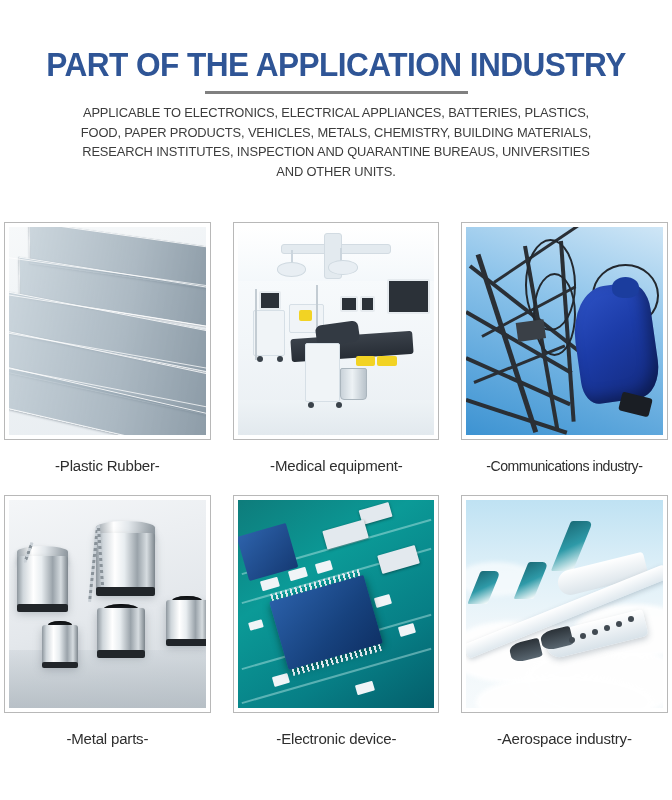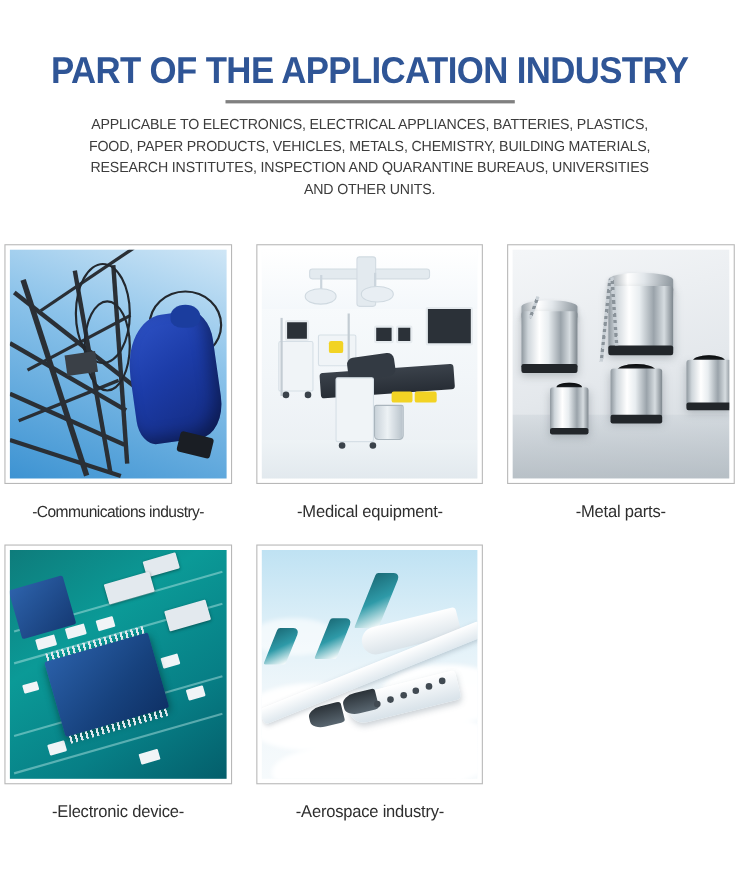--- a/index.html
+++ b/index.html
@@ -276,44 +276,35 @@
 <div class="page">
 
   <div class="header">
     <div class="title">PART OF THE APPLICATION INDUSTRY</div>
     <div class="divider"></div>
     <div class="subtitle">APPLICABLE TO ELECTRONICS, ELECTRICAL APPLIANCES, BATTERIES, PLASTICS, FOOD, PAPER PRODUCTS, VEHICLES, METALS, CHEMISTRY, BUILDING MATERIALS, RESEARCH INSTITUTES, INSPECTION AND QUARANTINE BUREAUS, UNIVERSITIES AND OTHER UNITS.</div>
   </div>
 
   <div class="grid">
 
-
-    <div class="card">
-      <div class="frame">
-        <div class="photo p-tower">
-          <div class="beam" style="left:2%;  top:18%; width:70%; height:4px; transform:rotate(38deg);"></div>
-          <div class="beam" style="left:0%;  top:40%; width:62%; height:4px; transform:rotate(30deg);"></div>
-          <div class="beam" style="left:0%;  top:62%; width:58%; height:4px; transform:rotate(24deg);"></div>
-          <div class="beam" style="left:0%;  top:82%; width:54%; height:4px; transform:rotate(18deg);"></div>
-          <div class="beam" style="left:6%;  top:12%; width:95%; height:5px; transform:rotate(72deg);"></div>
-          <div class="beam" style="left:30%; top:8%;  width:95%; height:4px; transform:rotate(80deg);"></div>
-          <div class="beam" style="left:48%; top:6%;  width:92%; height:4px; transform:rotate(86deg);"></div>
-          <div class="beam" style="left:14%; top:26%; width:52%; height:3px; transform:rotate(-34deg);"></div>
-          <div class="beam" style="left:8%;  top:52%; width:54%; height:3px; transform:rotate(-28deg);"></div>
-          <div class="beam" style="left:4%;  top:74%; width:50%; height:3px; transform:rotate(-22deg);"></div>
-          <div class="cable" style="left:30%; top:6%;  width:26%; height:44%;"></div>
-          <div class="cable" style="left:34%; top:22%; width:22%; height:40%;"></div>
-          <div class="cable" style="right:2%; top:18%; width:34%; height:30%;"></div>
-          <div class="worker"></div>
-          <div class="helmet"></div>
-          <div class="boot"></div>
-          <div class="beam" style="left:26%; top:46%; width:14%; height:9%; background:#3a4047; transform:rotate(-8deg);"></div>
-        </div>
-      </div>
-      <div class="caption long">-Communications industry-</div>
+    <div class="card">
+      <div class="frame">
+        <div class="photo p-glass">
+          <div class="sheet g1"></div>
+          <div class="sheet g2"></div>
+          <div class="sheet g3"></div>
+          <div class="sheet g4"></div>
+          <div class="sheet g5"></div>
+          <div class="edge" style="top:21%; transform:rotate(8deg);"></div>
+          <div class="edge" style="top:40%; transform:rotate(9deg);"></div>
+          <div class="edge" style="top:59%; transform:rotate(10deg);"></div>
+          <div class="edge" style="top:77%; transform:rotate(11deg);"></div>
+        </div>
+      </div>
+      <div class="caption">-Plastic Rubber-</div>
     </div>
 
     <div class="card">
       <div class="frame">
         <div class="photo p-med">
           <div class="ceiling"></div>
           <div class="ctrack t1"></div>
           <div class="ctrack t2"></div>
           <div class="lamparm la1"></div>
           <div class="lamparm la2"></div>
@@ -339,20 +330,45 @@
           <div class="wheel" style="left:20%; top:62%;"></div>
           <div class="wheel" style="left:36%; top:84%;"></div>
           <div class="wheel" style="left:50%; top:84%;"></div>
         </div>
       </div>
       <div class="caption">-Medical equipment-</div>
     </div>
 
     <div class="card">
       <div class="frame">
+        <div class="photo p-tower">
+          <div class="beam" style="left:2%;  top:18%; width:70%; height:4px; transform:rotate(38deg);"></div>
+          <div class="beam" style="left:0%;  top:40%; width:62%; height:4px; transform:rotate(30deg);"></div>
+          <div class="beam" style="left:0%;  top:62%; width:58%; height:4px; transform:rotate(24deg);"></div>
+          <div class="beam" style="left:0%;  top:82%; width:54%; height:4px; transform:rotate(18deg);"></div>
+          <div class="beam" style="left:6%;  top:12%; width:95%; height:5px; transform:rotate(72deg);"></div>
+          <div class="beam" style="left:30%; top:8%;  width:95%; height:4px; transform:rotate(80deg);"></div>
+          <div class="beam" style="left:48%; top:6%;  width:92%; height:4px; transform:rotate(86deg);"></div>
+          <div class="beam" style="left:14%; top:26%; width:52%; height:3px; transform:rotate(-34deg);"></div>
+          <div class="beam" style="left:8%;  top:52%; width:54%; height:3px; transform:rotate(-28deg);"></div>
+          <div class="beam" style="left:4%;  top:74%; width:50%; height:3px; transform:rotate(-22deg);"></div>
+          <div class="cable" style="left:30%; top:6%;  width:26%; height:44%;"></div>
+          <div class="cable" style="left:34%; top:22%; width:22%; height:40%;"></div>
+          <div class="cable" style="right:2%; top:18%; width:34%; height:30%;"></div>
+          <div class="worker"></div>
+          <div class="helmet"></div>
+          <div class="boot"></div>
+          <div class="beam" style="left:26%; top:46%; width:14%; height:9%; background:#3a4047; transform:rotate(-8deg);"></div>
+        </div>
+      </div>
+      <div class="caption long">-Communications industry-</div>
+    </div>
+
+    <div class="card">
+      <div class="frame">
         <div class="photo p-metal">
           <div class="surface"></div>
 
           <div class="cap" style="left:4%;  top:22%; width:26%; height:10%;"></div>
           <div class="cyl" style="left:4%;  top:27%; width:26%; height:26%;"></div>
           <div class="band" style="left:4%; top:50%; width:26%; height:4%;"></div>
 
           <div class="cap" style="left:44%; top:10%; width:30%; height:11%;"></div>
           <div class="cyl" style="left:44%; top:16%; width:30%; height:29%;"></div>
           <div class="band" style="left:44%;top:42%; width:30%; height:4%;"></div>

